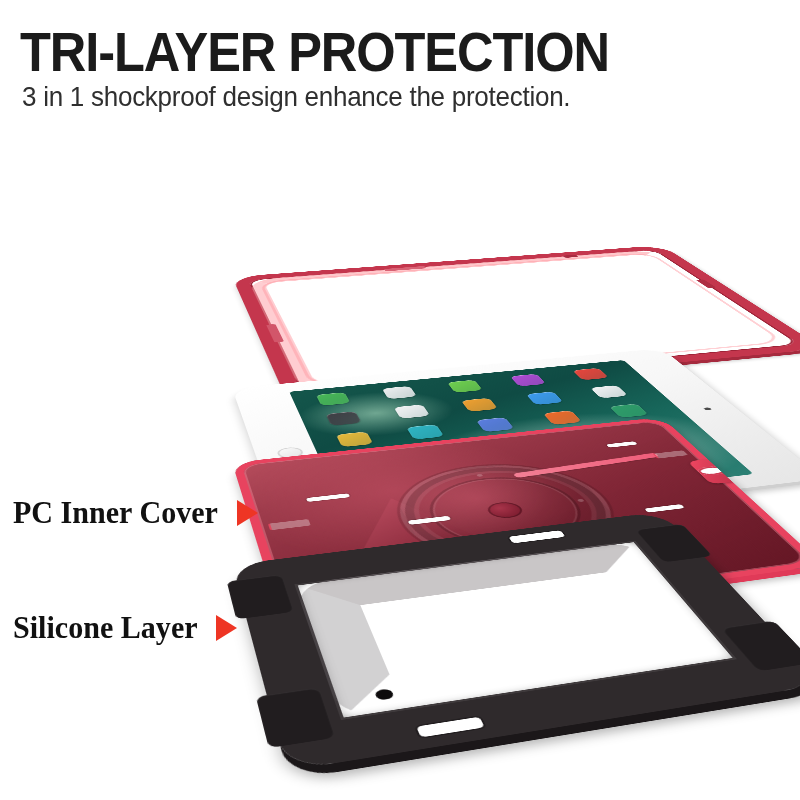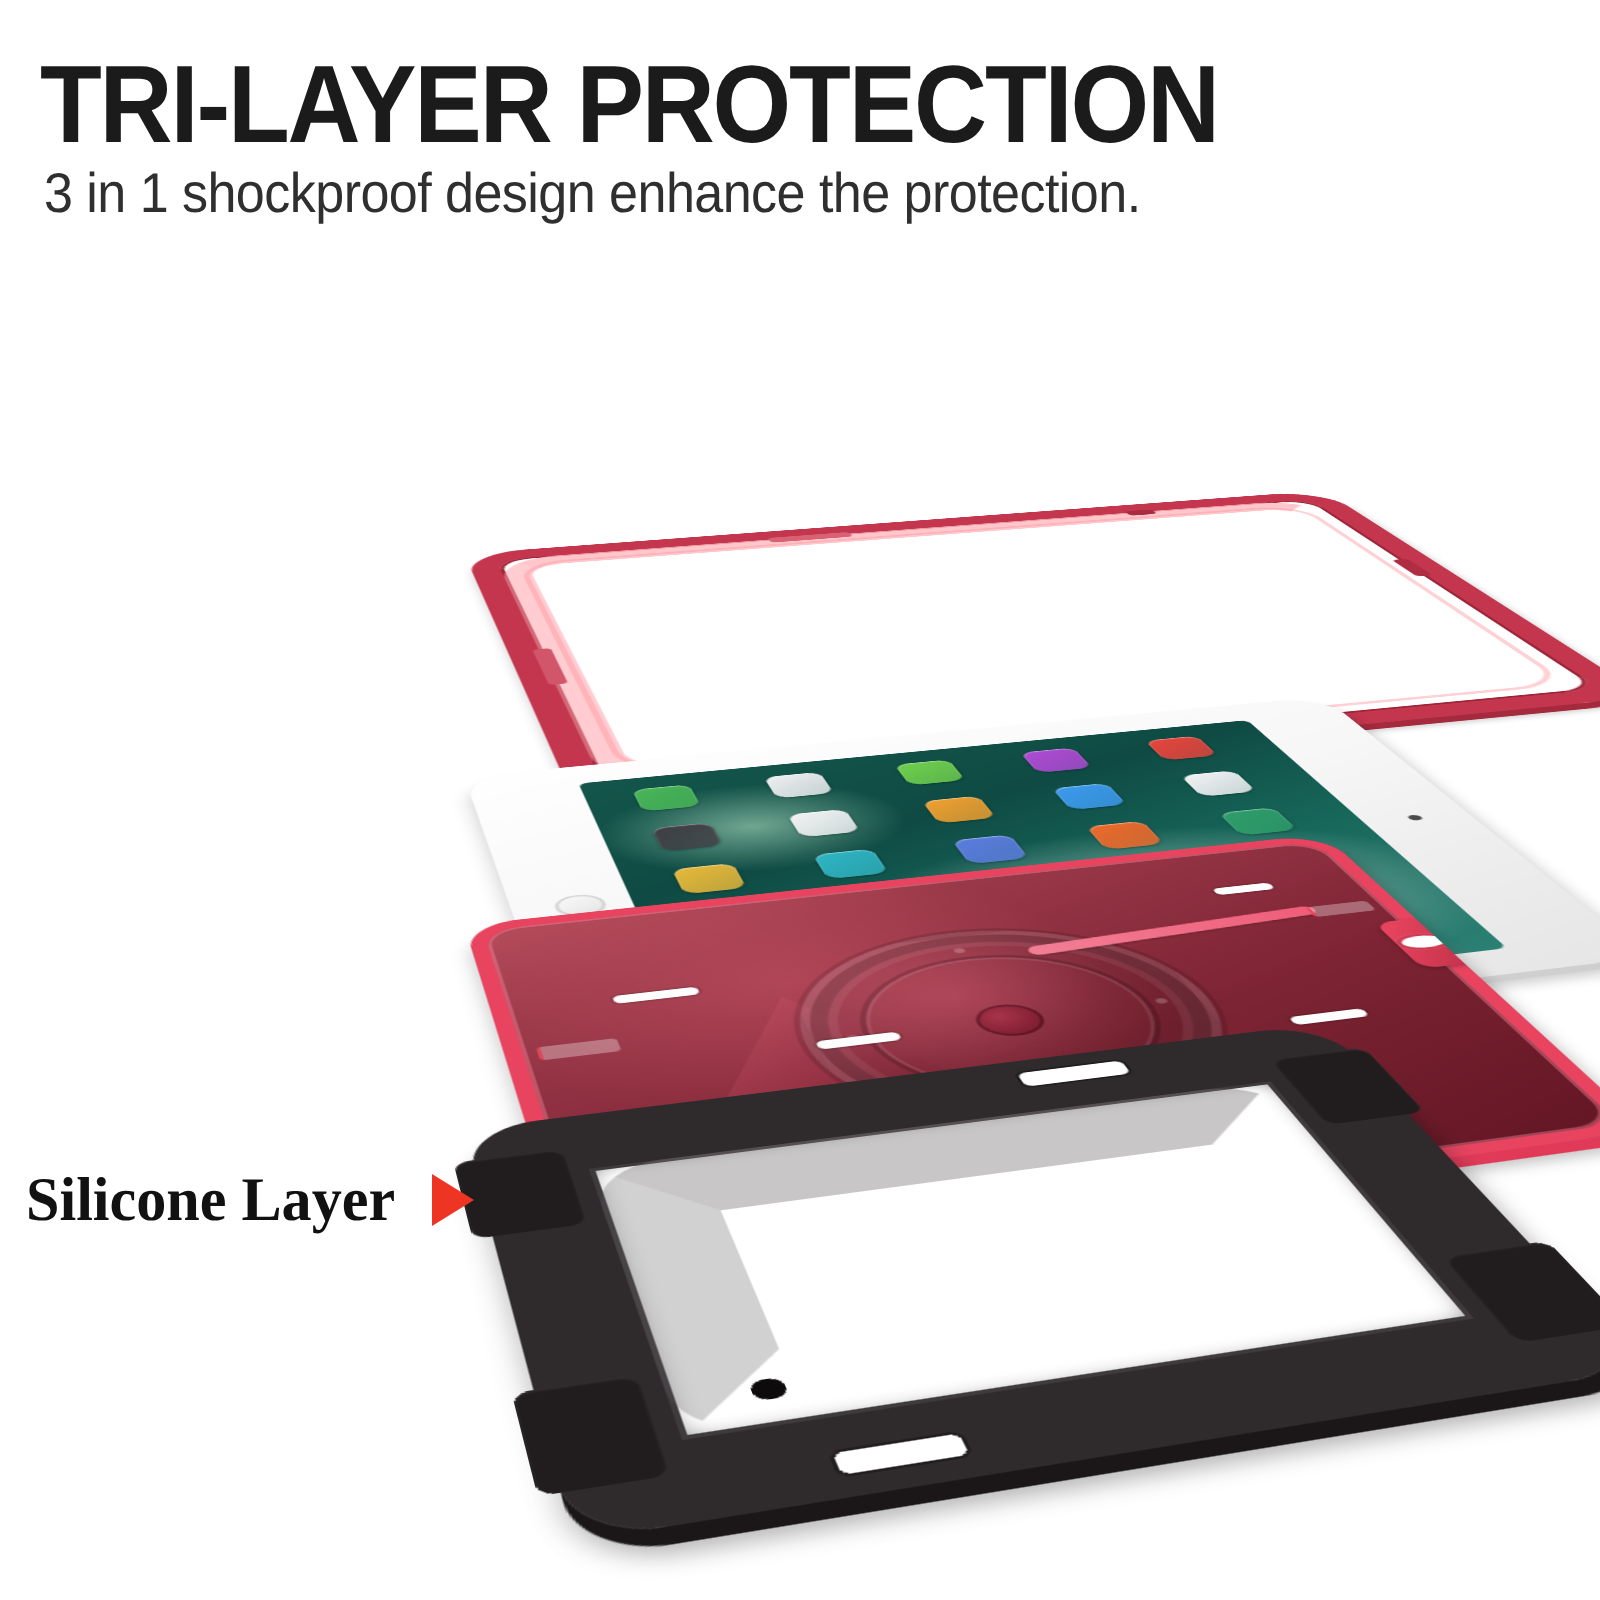--- a/index.html
+++ b/index.html
@@ -54,21 +54,21 @@
   .callout .arrow {
     width:0; height:0;
     margin-left:13px;
     border-top:13px solid transparent;
     border-bottom:13px solid transparent;
     border-left:21px solid #ee3524;
     flex:0 0 auto;
   }
   #callout-bumper { left:13px; top:329px; }
   #callout-inner  { left:13px; top:497px; }
-  #callout-silic  { left:13px; top:584px; }
+  #callout-silic  { left:13px; top:612px; }
 
   
   #product {
     position:absolute;
     left:0; top:0;
     width:800px; height:800px;
     perspective:1350px;
     perspective-origin:52% 46%;
   }
   .layer {
@@ -412,18 +412,22 @@
         <div class="sil-bump" style="right:-10px; top:34px;  width:58px; height:78px;"></div>
         <div class="sil-bump" style="right:-10px; bottom:34px; width:58px; height:78px;"></div>
         <div class="sil-cut" style="left:120px; bottom:16px; width:58px; height:16px;"></div>
         <div class="sil-cut" style="right:130px; top:14px;  width:62px; height:16px;"></div>
         <div class="sil-hole" style="left:96px; bottom:78px; width:16px; height:16px;"></div>
       </div>
     </div>
 
   </div>
 
+  <div class="callout" id="callout-inner">
+    <span class="lbl">PC Inner Cover</span>
+    <span class="arrow" style="border-left-color: rgb(238, 53, 36);"></span>
+  </div>
   <div class="callout" id="callout-silic">
     <span class="lbl">Silicone Layer</span>
     <span class="arrow" style="border-left-color: rgb(238, 53, 36);"></span>
   </div>
 
 </div>
 
 </body></html>

